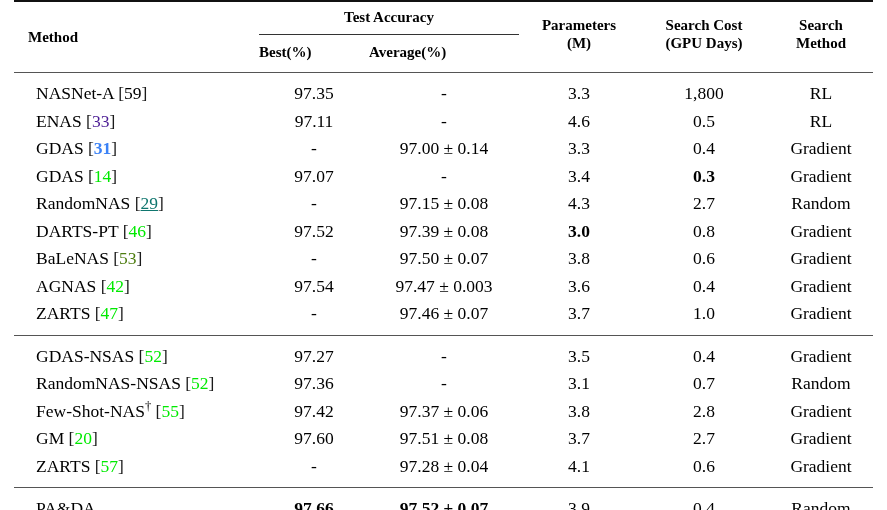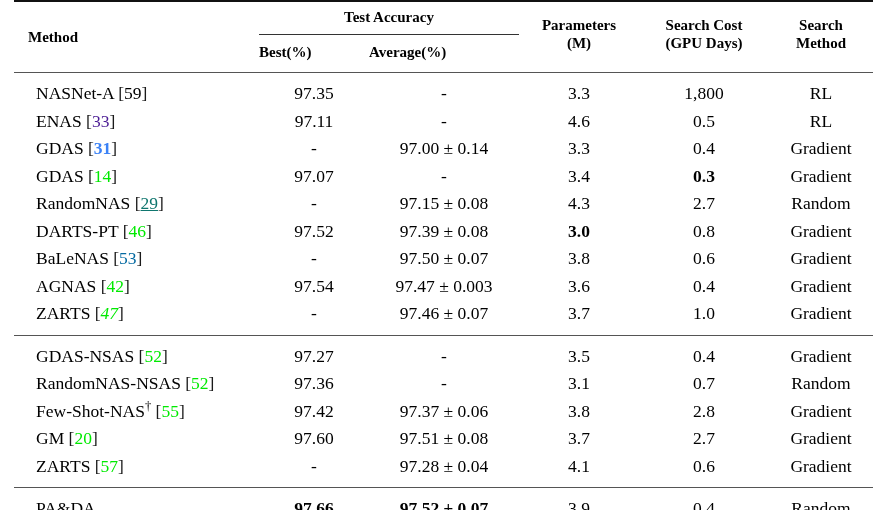--- a/index.html
+++ b/index.html
@@ -190,37 +190,37 @@
         </tr>
         <tr>
           <td class="method"><span>DARTS-PT</span><span><span class="brk"> [</span><span class="cite" style="color: rgb(0, 234, 0);">46</span><span class="brk">]</span></span></td>
           <td>97.52</td>
           <td>97.39 ± 0.08</td>
           <td class="bold">3.0</td>
           <td>0.8</td>
           <td>Gradient</td>
         </tr>
         <tr>
-          <td class="method"><span>BaLeNAS</span><span><span class="brk"> [</span><span class="cite" style="color: #0369a1;">53</span><span class="brk">]</span></span></td>
+          <td class="method"><span>BaLeNAS</span><span><span class="brk"> [</span><span class="cite" style="color: #4d7c0f;">53</span><span class="brk">]</span></span></td>
           <td>-</td>
           <td>97.50 ± 0.07</td>
           <td>3.8</td>
           <td>0.6</td>
           <td>Gradient</td>
         </tr>
         <tr>
           <td class="method"><span>AGNAS</span><span><span class="brk"> [</span><span class="cite" style="color: rgb(0, 234, 0);">42</span><span class="brk">]</span></span></td>
           <td>97.54</td>
           <td>97.47 ± 0.003</td>
           <td>3.6</td>
           <td>0.4</td>
           <td>Gradient</td>
         </tr>
         <tr>
-          <td class="method"><span>ZARTS</span><span><span class="brk"> [</span><span class="cite" style="color: rgb(0, 234, 0); font-style: italic;">47</span><span class="brk">]</span></span></td>
+          <td class="method"><span>ZARTS</span><span><span class="brk"> [</span><span class="cite" style="color: rgb(0, 234, 0);">47</span><span class="brk">]</span></span></td>
           <td>-</td>
           <td>97.46 ± 0.07</td>
           <td>3.7</td>
           <td>1.0</td>
           <td>Gradient</td>
         </tr>
         <tr class="spacer-row">
           <td colspan="6"></td>
         </tr>
         <tr class="rule-mid">

